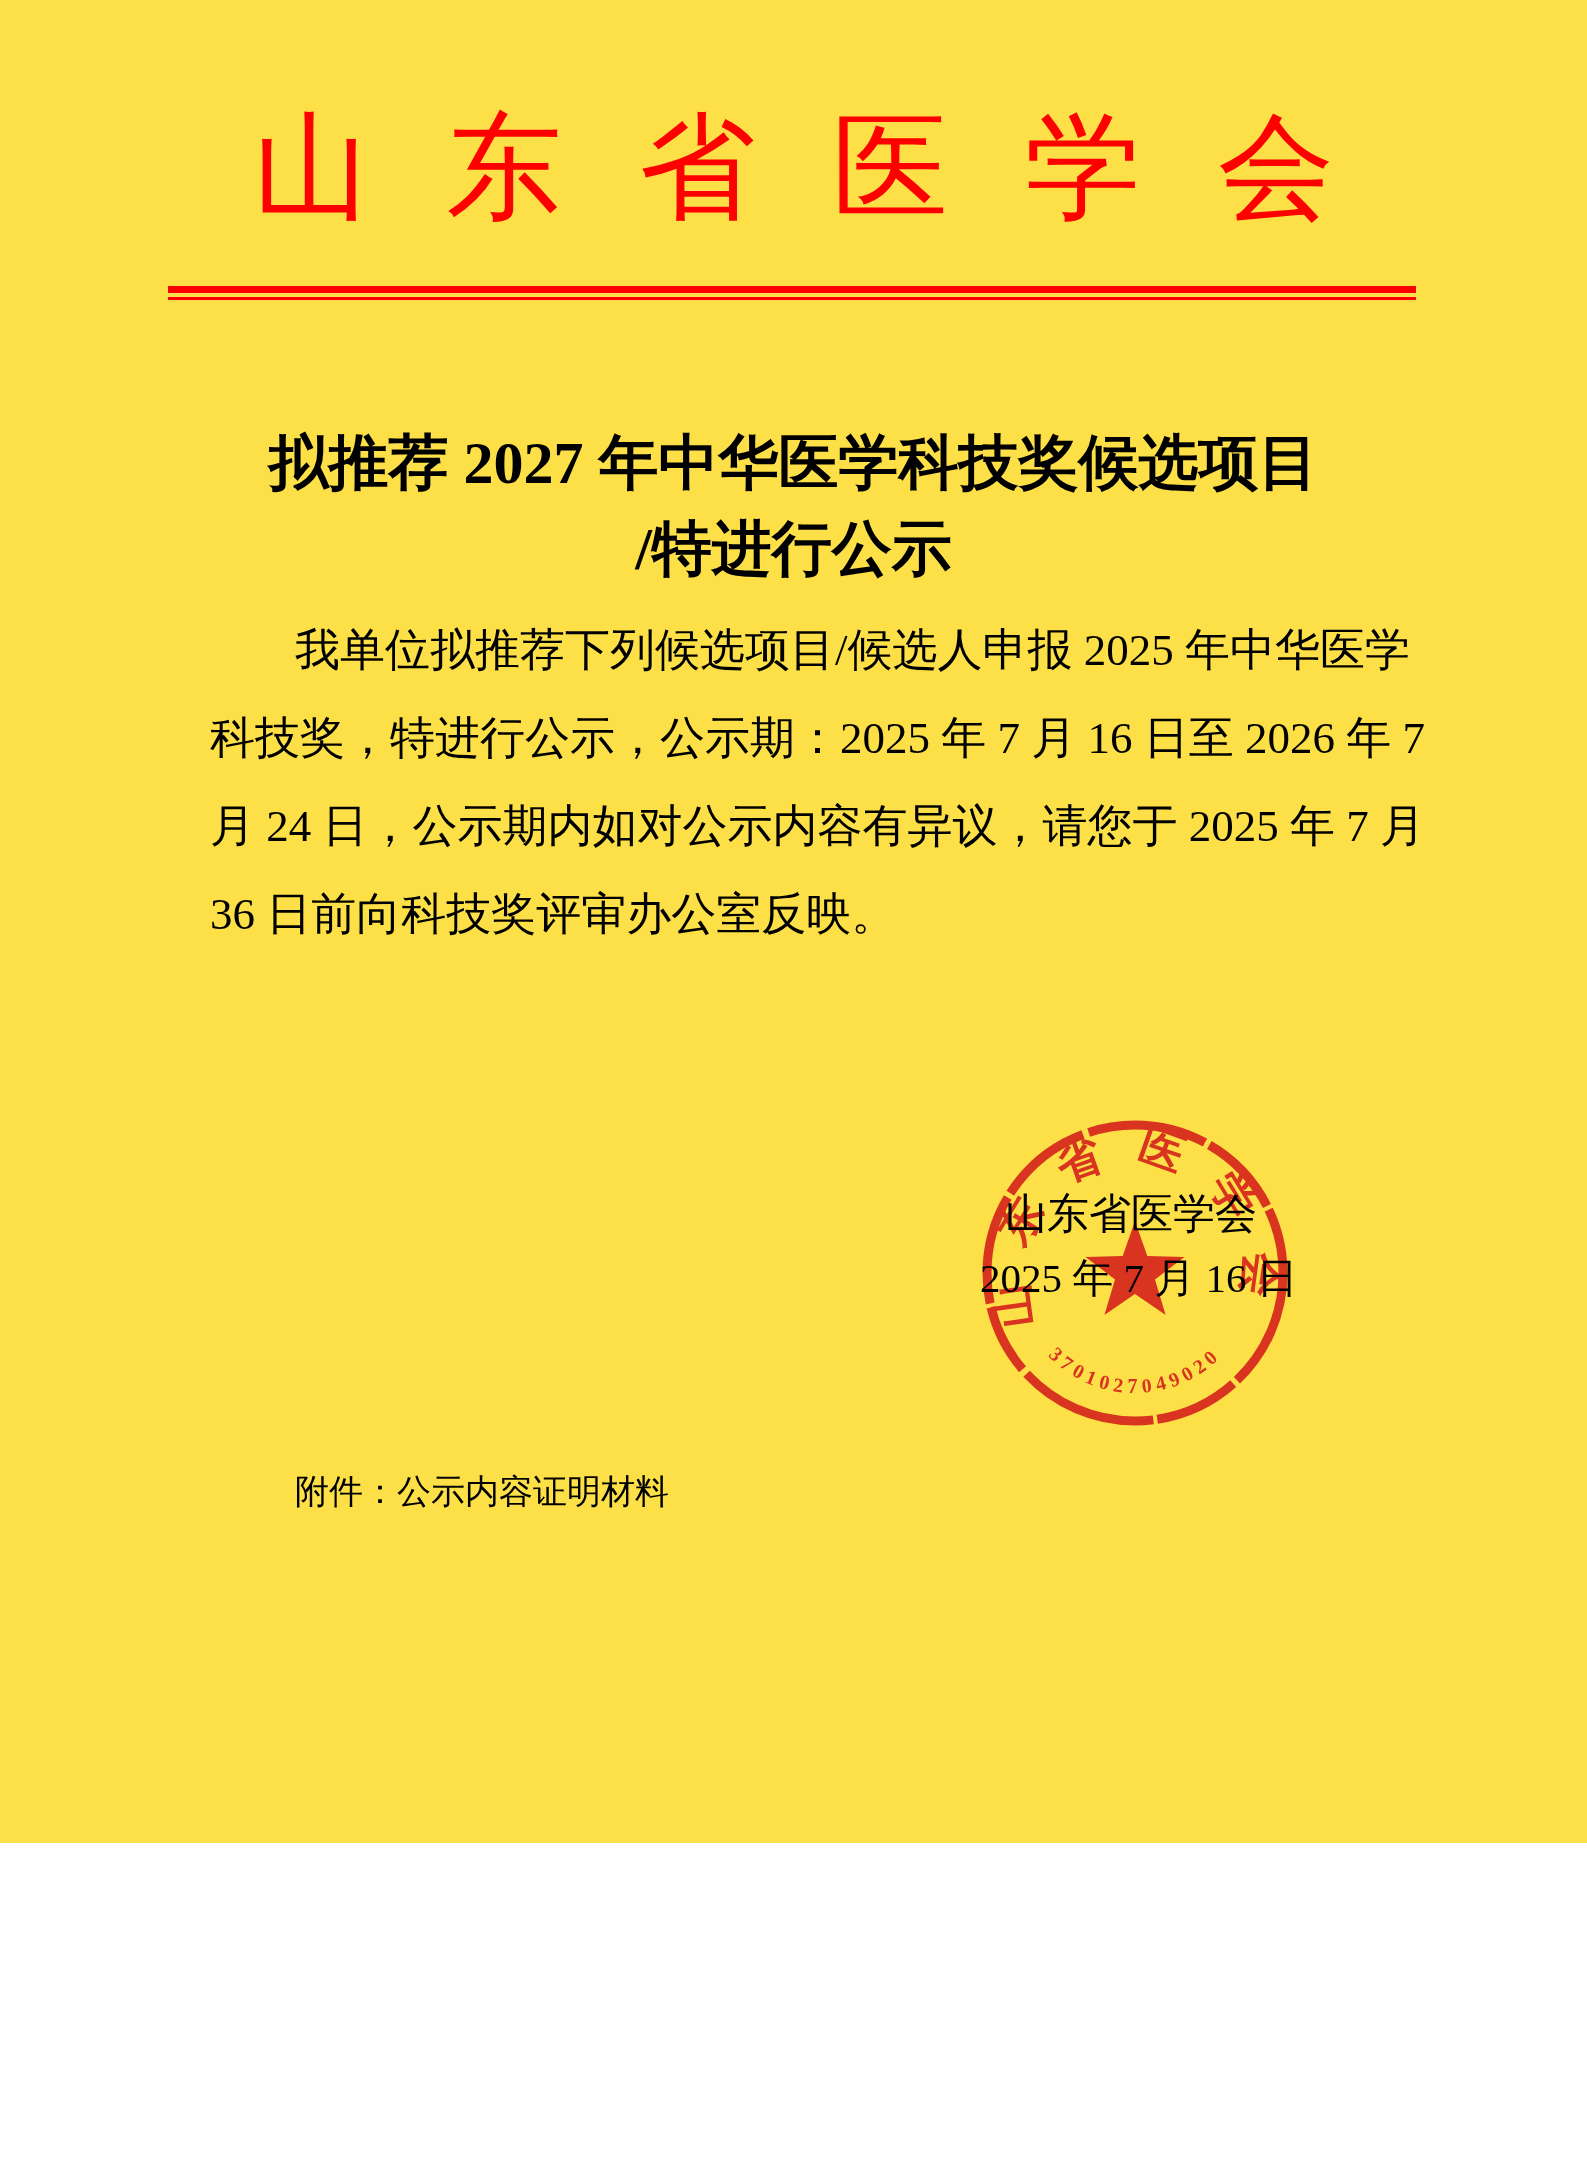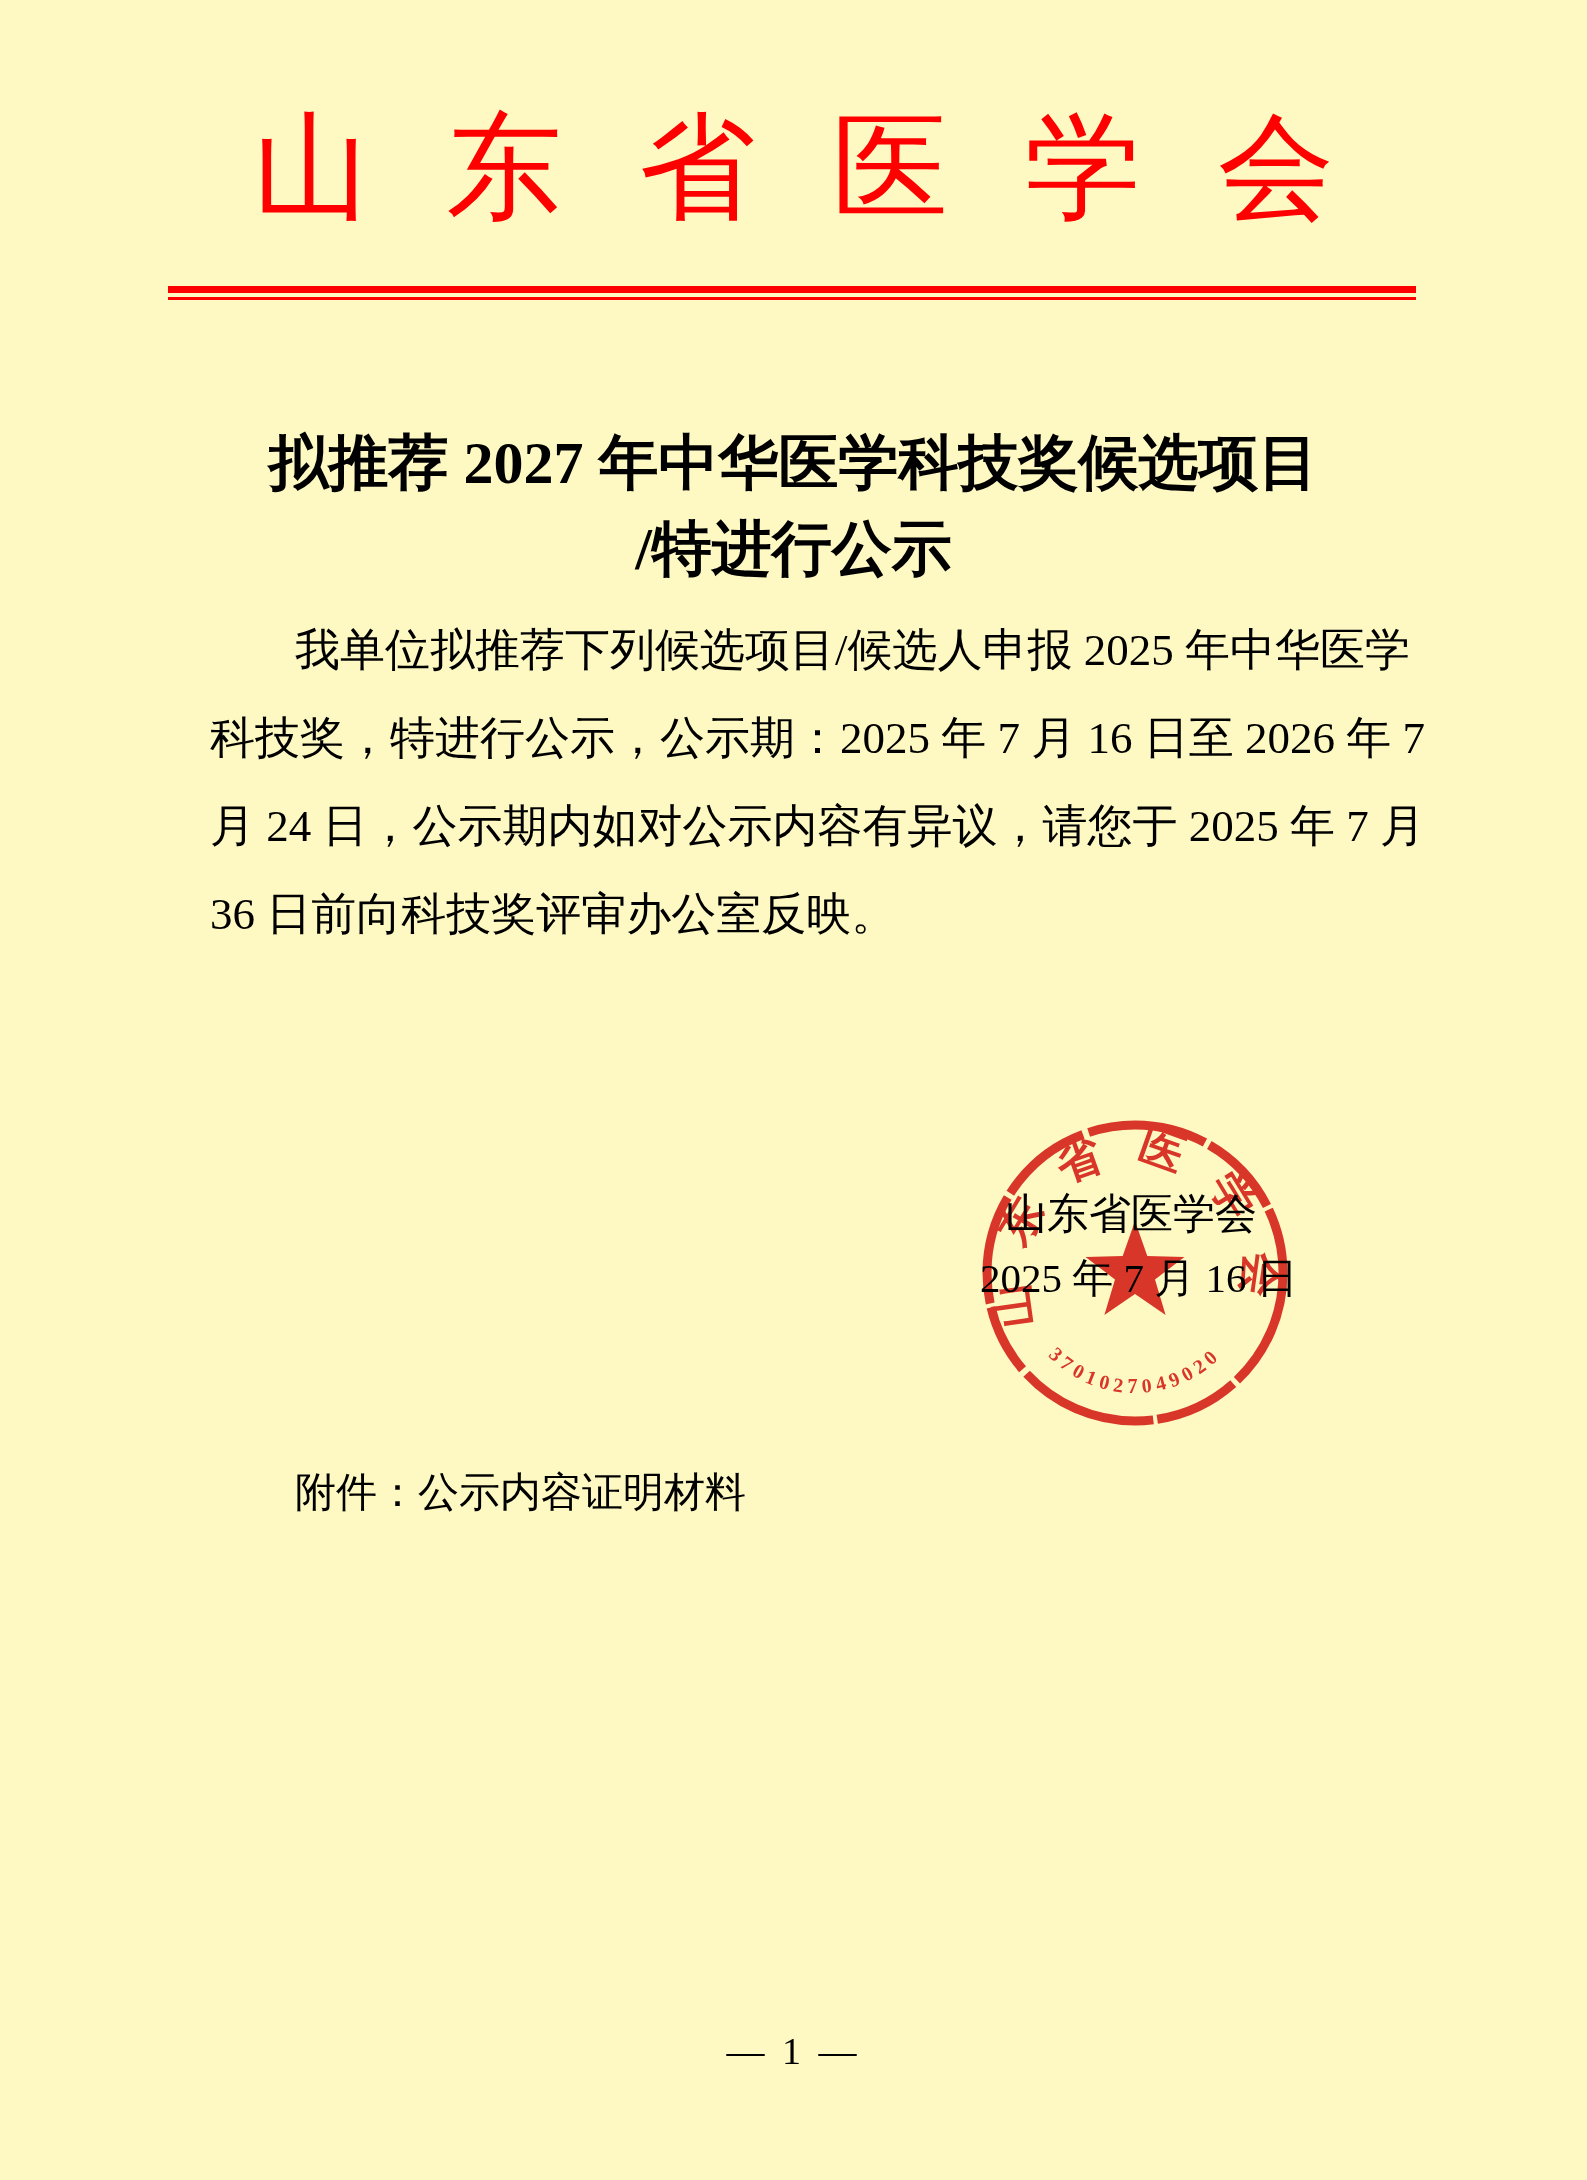--- a/index.html
+++ b/index.html
@@ -1,19 +1,19 @@
 <!DOCTYPE html>
 <html><head>
 <meta charset="utf-8">
 <style>
   html,body{margin:0;padding:0;background:#ffffff;}
   .page{
     position:relative;
-    width:1587px;height:2180px;
-    background:#fef9c3;
+    width:1587px;height:1843px;
+    background:#fde047;
     overflow:hidden;
     font-family:"Liberation Serif","DejaVu Serif",serif;
     color:#000000;
   }
   
   .header-title{
     position:absolute;top:96px;left:0;width:100%;
     box-sizing:border-box;
     text-align:center;
     font-size:116px;line-height:1.25;
@@ -68,21 +68,21 @@
     position:absolute;left:1005px;top:1190px;z-index:3;
     font-size:42px;line-height:48px;white-space:nowrap;
   }
   .signature-date{
     position:absolute;left:980px;top:1254px;z-index:3;
     font-size:41px;line-height:48px;white-space:nowrap;text-align:center;
   }
 
   .attachment-line{
     position:absolute;left:210px;top:1462px;
-    font-size:41px;line-height:60px;text-indent:85px;
+    font-size:34px;line-height:60px;text-indent:85px;
     white-space:nowrap;
   }
   .page-number{
     position:absolute;top:2030px;left:0;width:100%;
     text-align:center;font-size:38px;line-height:1.15;
     letter-spacing:4px;
   }
 </style>
 </head>
 <body>

